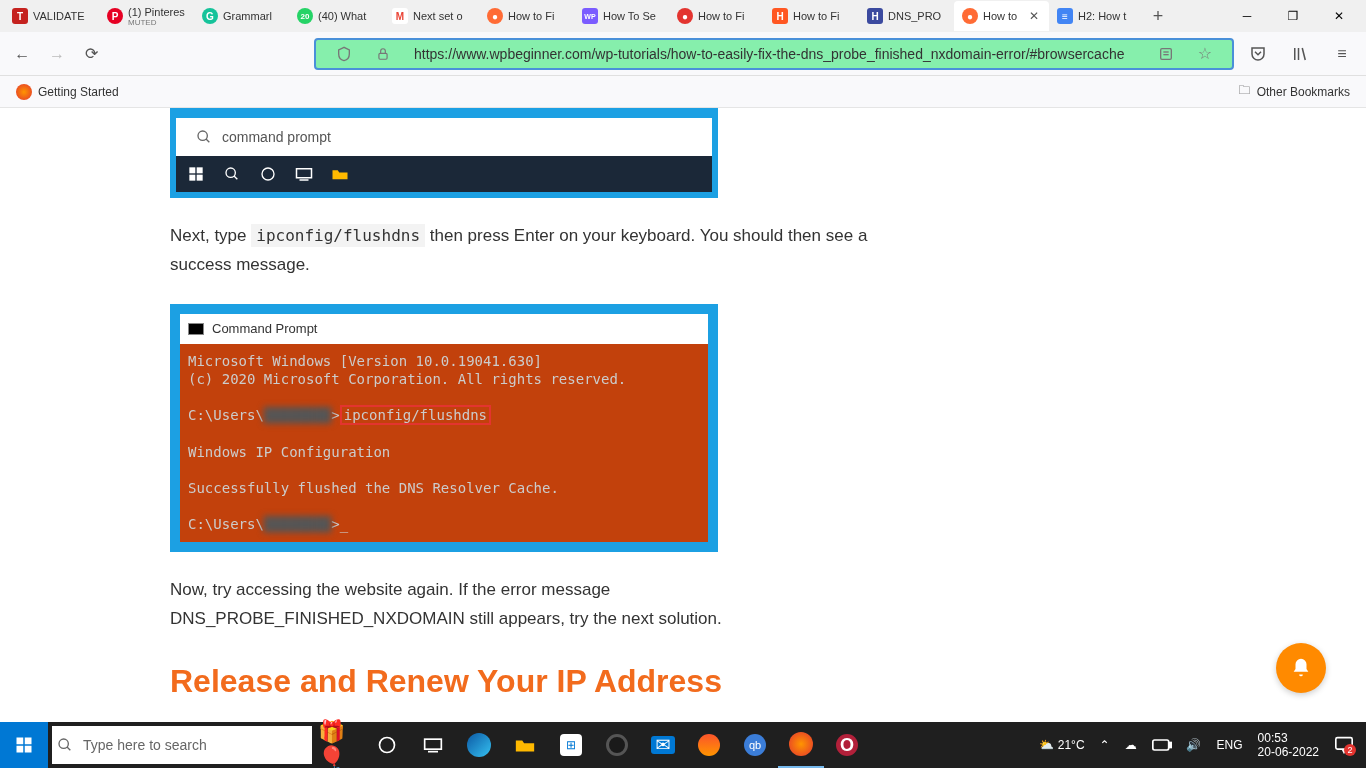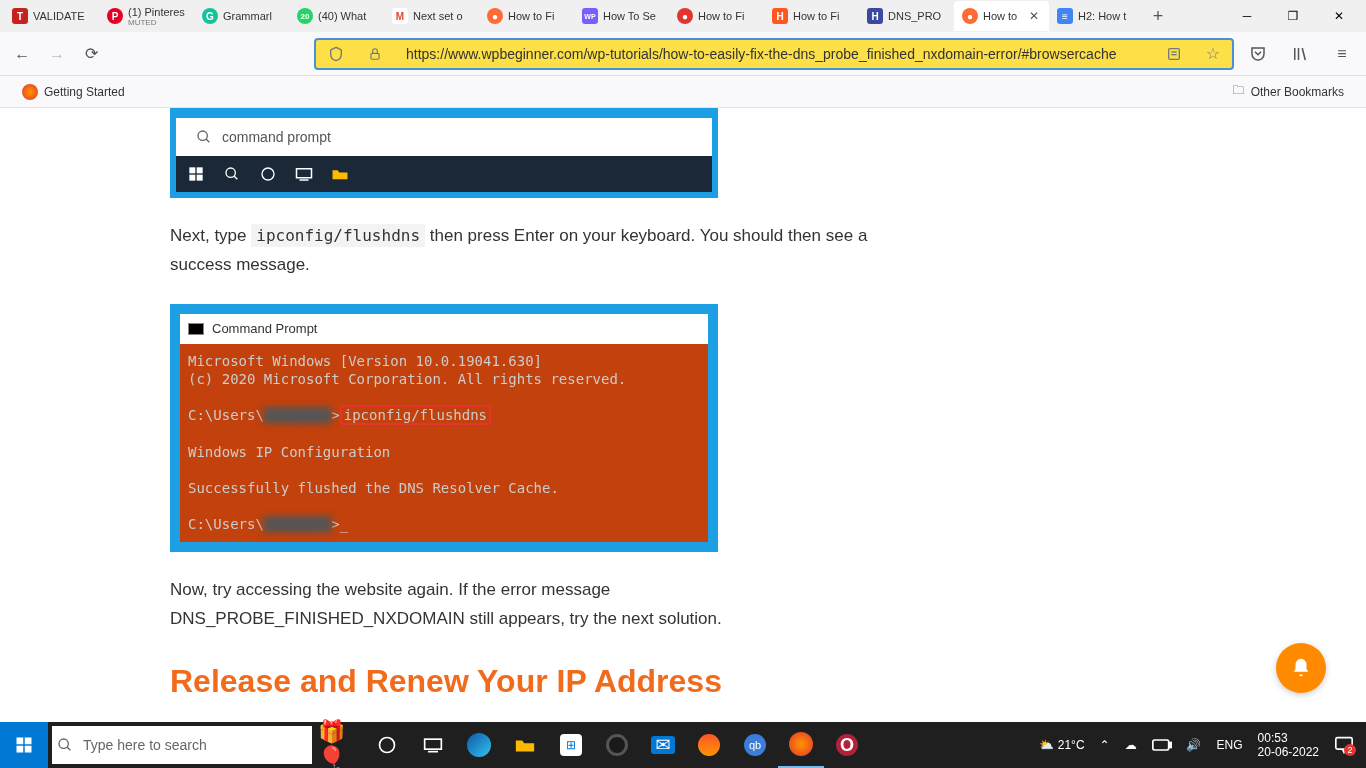--- a/index.html
+++ b/index.html
@@ -13,26 +13,26 @@
 .tab .label { white-space: nowrap; overflow: hidden; text-overflow: ellipsis; flex: 1; }
 .tab .sub { font-size: 8px; color:#777; }
 .tab .close { width:12px;font-size:12px;color:#555;}
 .newtab { width: 28px; text-align:center; font-size:18px; color:#555; cursor:pointer; }
 .wincontrols { margin-left:auto; display:flex; gap:0;}
 .wincontrols div { width:46px; height:30px; display:flex;align-items:center;justify-content:center;font-size:12px;cursor:pointer;}
 
 
 .navbar { height: 44px; background:#f9f9fb; display:flex; align-items:center; padding:0 10px; gap:10px; border-bottom:1px solid #e0e0e0;}
 .navicon { width:28px; height:28px; display:flex;align-items:center;justify-content:center; color:#555; cursor:pointer; font-size:16px;}
-.urlbox { flex:0 0 920px; height:32px; border:2px solid #4a90d9; border-radius:4px; background:#fde047; display:flex; align-items:center; padding:0 12px; gap:24px; margin-left:200px;}
+.urlbox { flex:0 0 920px; height:32px; border:2px solid #4a90d9; border-radius:4px; background:#86efac; display:flex; align-items:center; padding:0 20px; gap:24px; margin-left:200px;}
 .urlbox input { border:none; outline:none; flex:1; font-size:14px; color:#333; background:transparent;}
 .navright { margin-left:auto; display:flex; gap:14px; }
 
 
-.bookbar { height:32px; background:#f9f9fb; display:flex;align-items:center; padding:0 22px; gap:0; border-bottom:1px solid #e5e5e5;}
+.bookbar { height:32px; background:#f9f9fb; display:flex;align-items:center; padding:0 16px; gap:0; border-bottom:1px solid #e5e5e5;}
 .bookmark { display:flex;align-items:center;gap:6px; font-size:12px; color:#333; cursor:pointer;}
 .bookbar .right { margin-left:auto; }
 
 
 .viewport { height: 614px; overflow-y:auto; background:#fff; position:relative;}
 .article { width: 900px; margin: 0 0 0 170px; background:#fff; padding:0 0 40px 0; position:relative;}
 .article-inner { width:720px; }
 
 
 .winshot1 { border:6px solid #1ca0e3; border-top-width:10px; background:#fff; width:548px; margin-left:0; }

